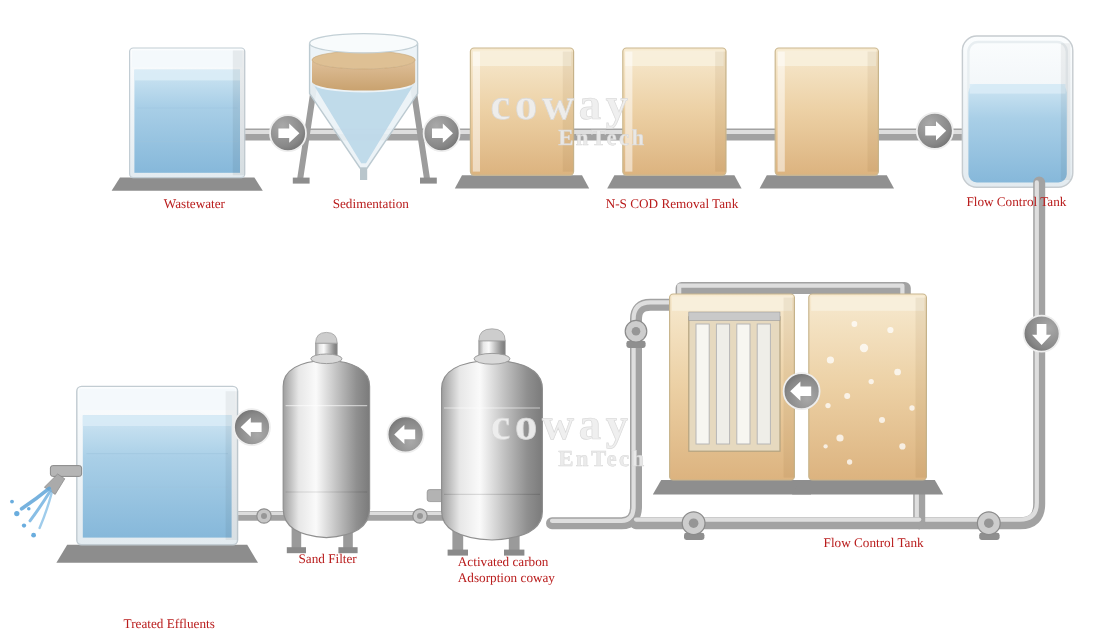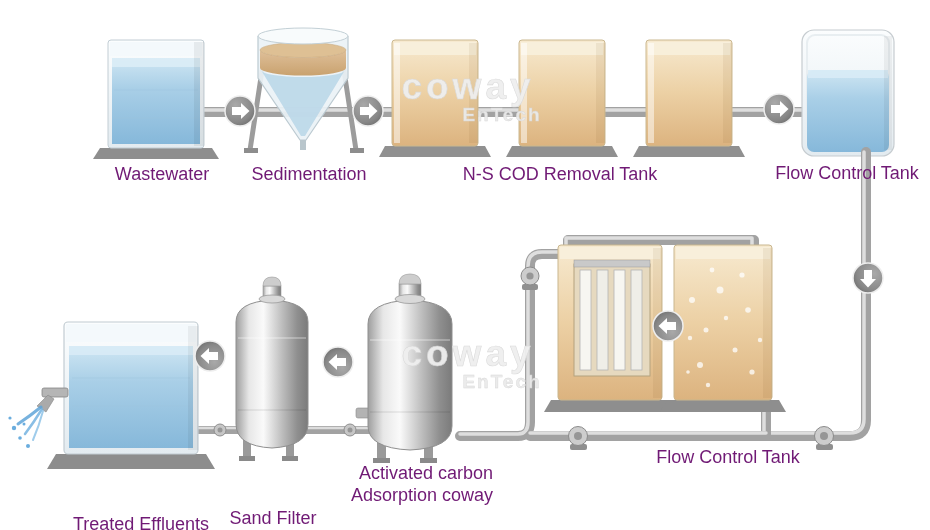--- a/index.html
+++ b/index.html
@@ -1,20 +1,20 @@
 <!DOCTYPE html>
 <html><head>
 <meta charset="utf-8">
 <style>
   * { margin:0; padding:0; box-sizing:border-box; }
   html,body { background:#ffffff; font-family:"Liberation Sans", sans-serif; }
-  .stage { position:relative; width:930px; height:530px; background:#ffffff; overflow:hidden; }
+  .stage { position:relative; width:930px; height:530px; background:#ffffff; overflow:hidden;font-family:Liberation Serif, serif; }
   .stage svg { position:absolute; left:0; top:0; }
-  .lbl { position:absolute; transform:translateX(-50%); font-size:18px; color:#701a75;
-         white-space:nowrap; text-align:right; line-height:1.22; }
+  .lbl { position:absolute; transform:translateX(-50%); font-size:11px; color:#b91c1c;
+         white-space:nowrap; text-align:left; line-height:1.22; }
   .lbl span { display:block; }
   .pipe    { stroke:#a2a2a2; stroke-width:10;  fill:none; stroke-linecap:round; stroke-linejoin:round; }
   .pipe-hi { stroke:#dedede; stroke-width:3.5; fill:none; stroke-linecap:round; stroke-linejoin:round; }
   .pipe-sm    { stroke:#a2a2a2; stroke-width:8;   fill:none; stroke-linecap:round; }
   .pipe-sm-hi { stroke:#dcdcdc; stroke-width:2.5; fill:none; stroke-linecap:round; }
   .wm1 { font-size:37px; font-weight:bold; letter-spacing:4px; fill:#efefef; stroke:#d9d9d9; stroke-width:.6px; opacity:.95; }
   .wm2 { font-size:19px; font-weight:bold; letter-spacing:2px; fill:#eaeaea; stroke:#d6d6d6; stroke-width:.4px; opacity:.95; }
 </style>
 </head>
 <body>
@@ -299,16 +299,16 @@
 
   <div class="lbl" style="left:162px; top:164px;">Wastewater</div>
   <div class="lbl" style="left:309px; top:164px;">Sedimentation</div>
   <div class="lbl" style="left:560px; top:164px;">N-S COD Removal Tank</div>
   <div class="lbl" style="left:847px; top:163px;">Flow Control Tank</div>
   <div class="lbl" style="left:728px; top:447px;">Flow Control Tank</div>
   <div class="lbl" style="left:412px; top:463px;margin-left:10px;">
     <span>Activated carbon</span>
     <span>Adsorption coway</span>
   </div>
-  <div class="lbl" style="left:273px; top:460px;margin-top:48px;">Sand Filter</div>
+  <div class="lbl" style="left:273px; top:460px;">Sand Filter</div>
   <div class="lbl" style="left:141px; top:470px;margin-top:44px;">Treated Effluents</div>
 
 </div>
 
 </body></html>

